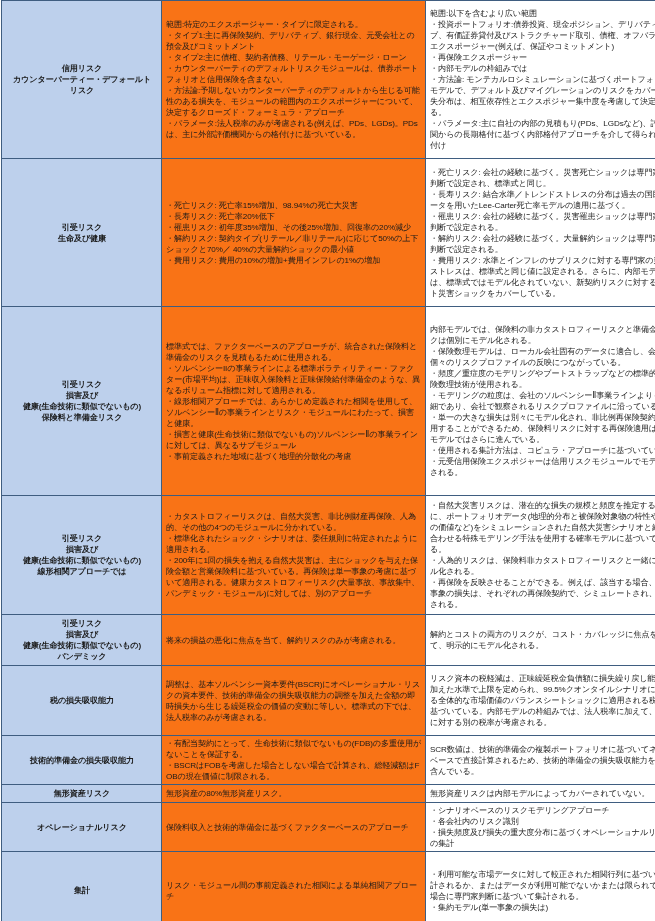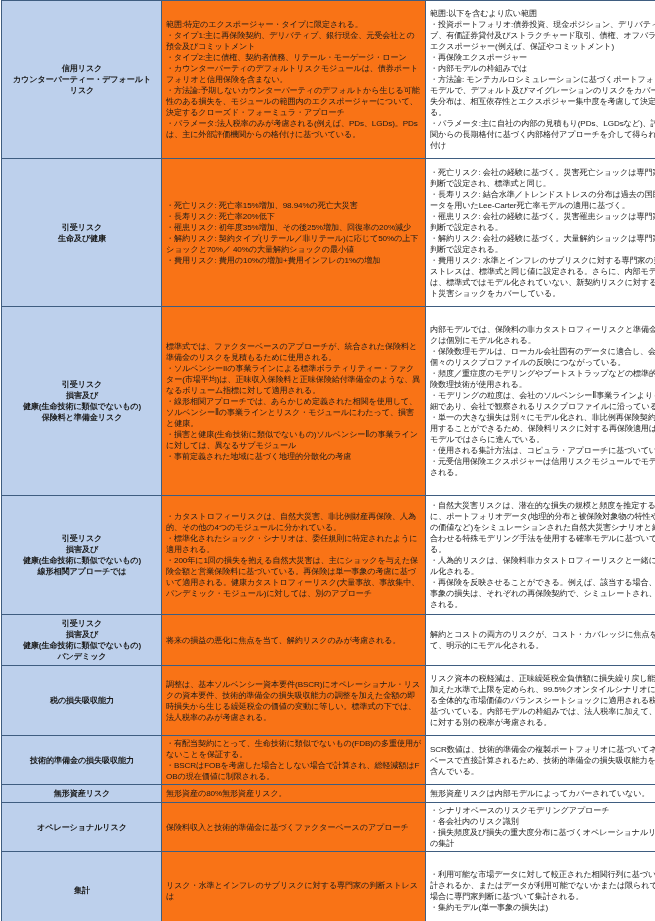--- a/index.html
+++ b/index.html
@@ -242,21 +242,21 @@
             <li class="b"><span>各会社内のリスク識別</span></li>
             <li class="b"><span>損失頻度及び損失の重大度分布に基づくオペレーショナルリスクの集計</span></li>
           </ul>
         </td>
       </tr>
       <tr style="height: 78px;">
         <td class="col-label">
           <span class="lbl-line">集計</span>
         </td>
         <td class="col-std">
-          <span class="para">リスク・水準とインフレのサブリスクに対する専門家の判断ストレスは</span>
+          <span class="para">リスク・モジュール間の事前定義された相関による単純相関アプローチ</span>
         </td>
         <td class="col-int">
           <ul class="bullets">
             <li class="b"><span>利用可能な市場データに対して較正された相関行列に基づいて集計されるか、またはデータが利用可能でないかまたは限られている場合に専門家判断に基づいて集計される。</span></li>
             <li class="b"><span>集約モデル(単一事象の損失は)</span></li>
           </ul>
         </td>
       </tr>
     </tbody>
 </table>

